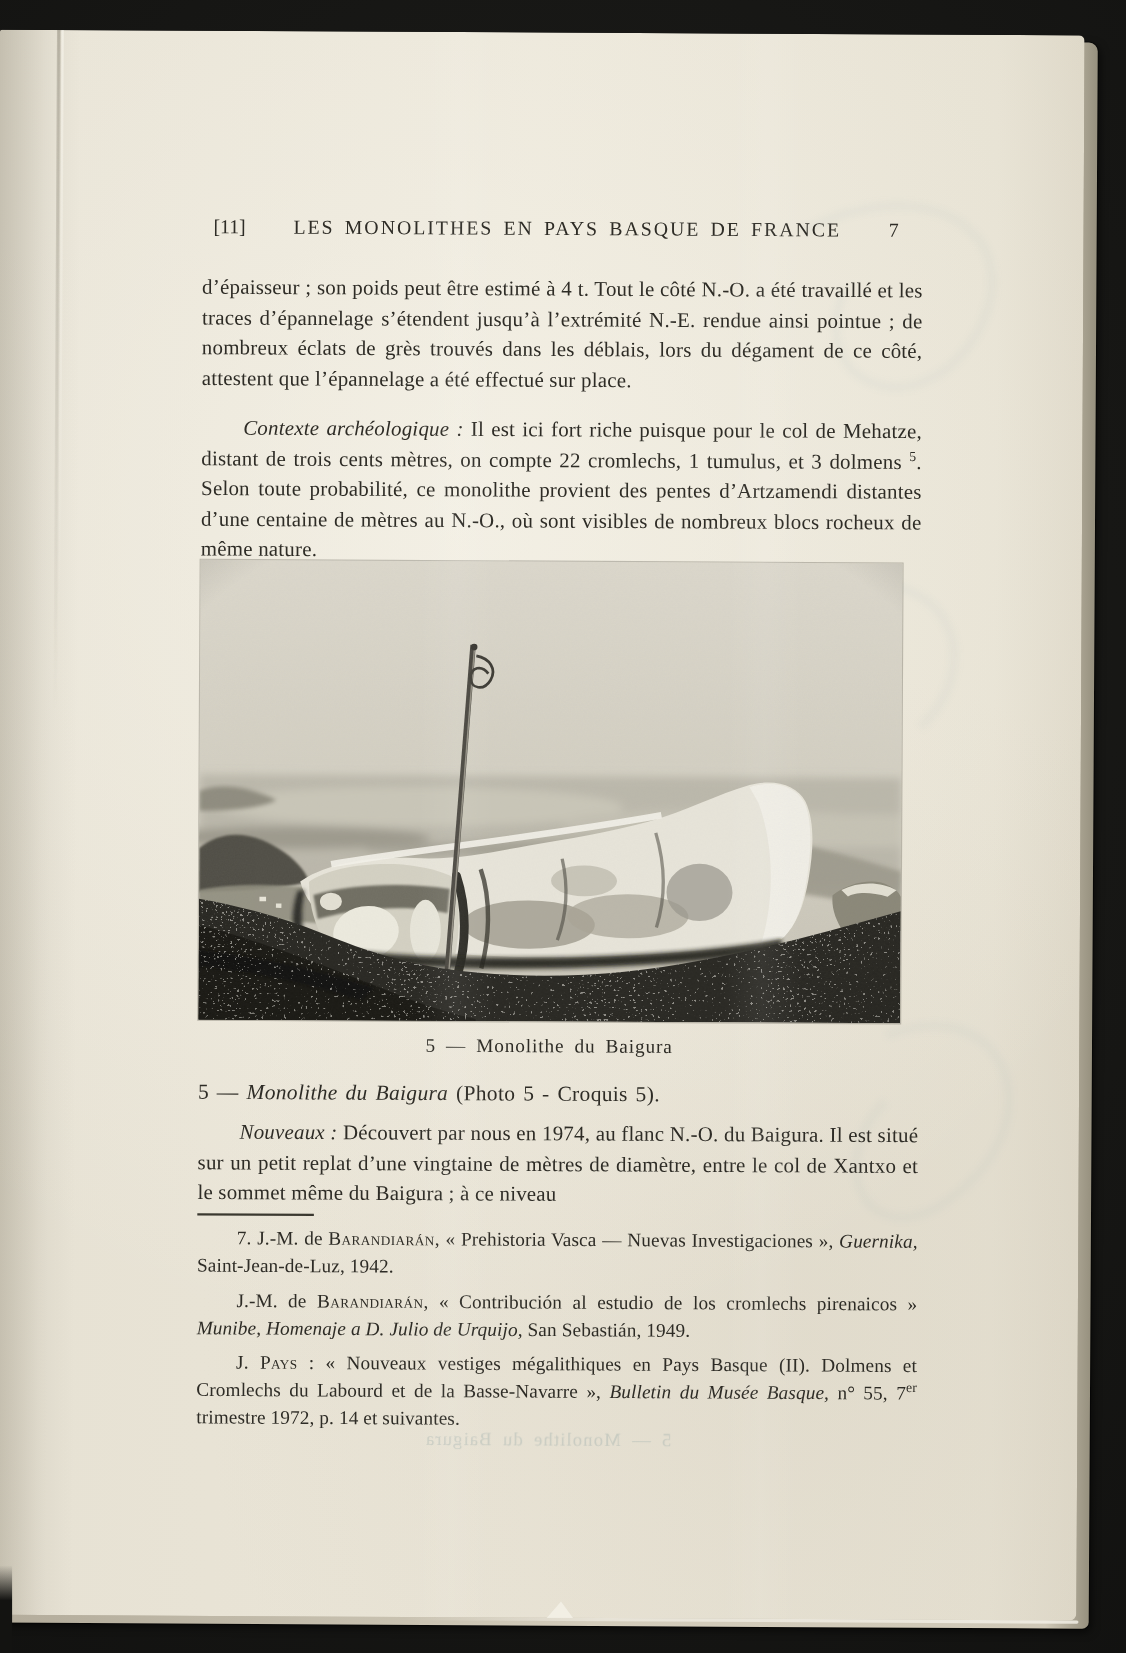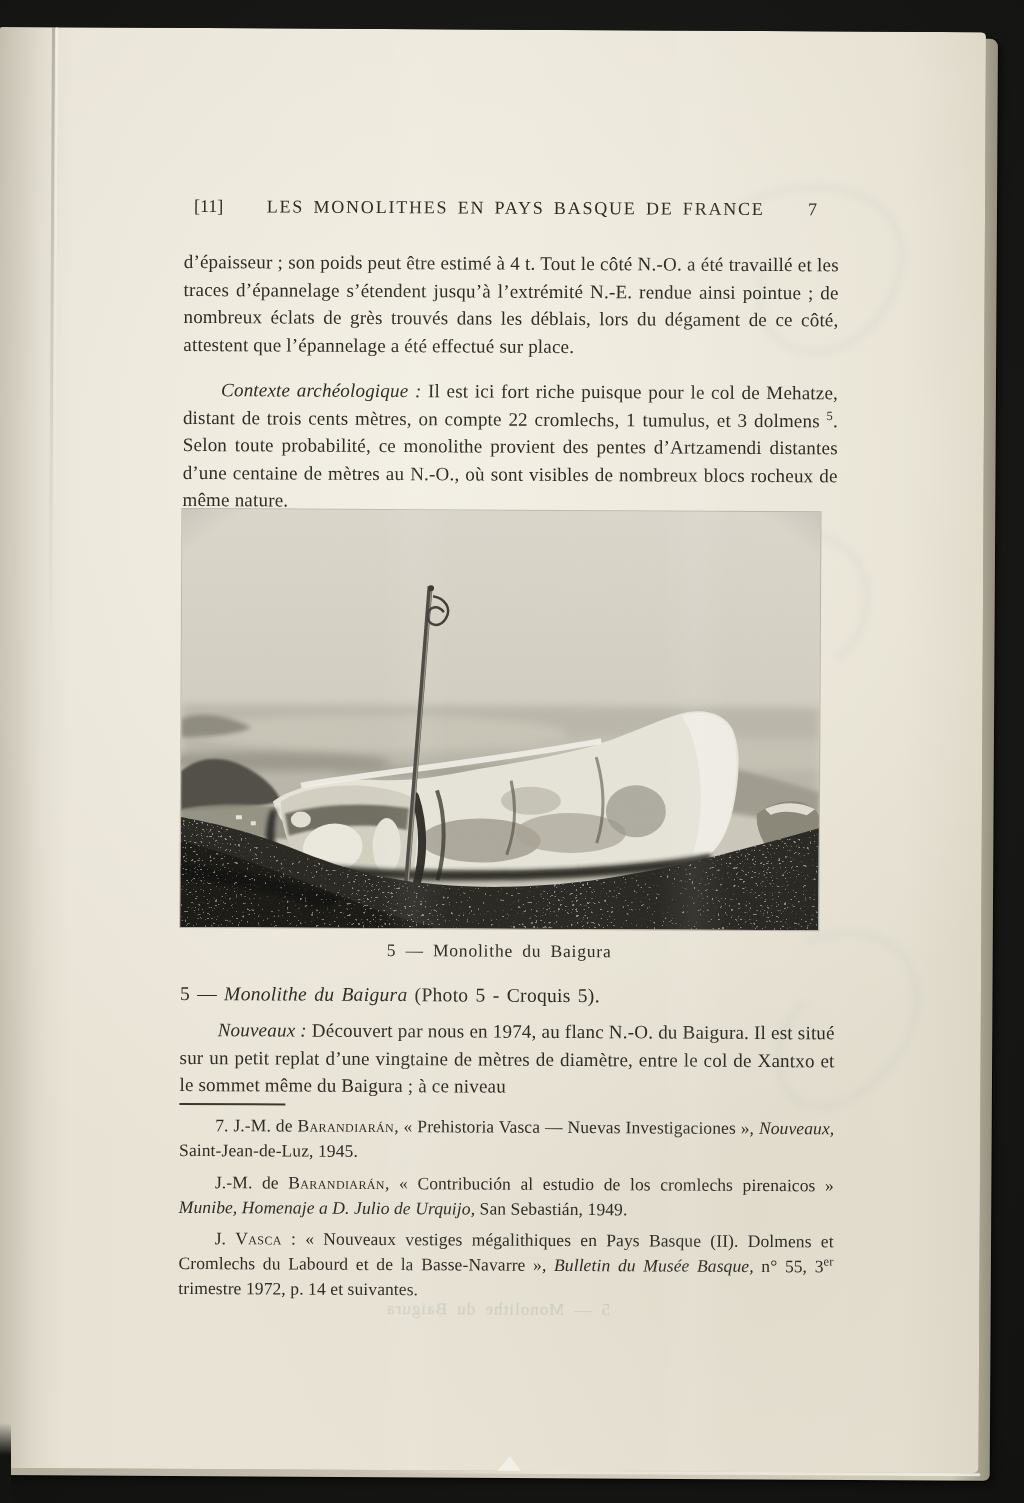--- a/index.html
+++ b/index.html
@@ -234,25 +234,25 @@
     </figure>
 
     <p class="caption">5 — Monolithe du Baigura</p>
 
     <h2 class="section-heading"><span>5 — </span><i class="it">Monolithe du Baigura</i><span> (Photo 5 - Croquis 5).</span></h2>
 
     <p class="para situation indent"><i class="it">Nouveaux :</i><span> Découvert par nous en 1974, au flanc N.-O. du Baigura. Il est situé sur un petit replat d’une vingtaine de mètres de diamètre, entre le col de Xantxo et le sommet même du Baigura ; à ce niveau</span></p>
 
     <div class="fn-rule"></div>
 
-    <p class="footnote fn1"><span>7. J.-M. de </span><span class="sc">Barandiarán</span><span>, « Prehistoria Vasca — Nuevas Investigaciones », </span><i class="it">Nouveaux,</i><span> Saint-Jean-de-Luz, 1945.</span></p>
+    <p class="footnote fn1"><span>7. J.-M. de </span><span class="sc">Barandiarán</span><span>, « Prehistoria Vasca — Nuevas Investigaciones », </span><i class="it">Guernika,</i><span> Saint-Jean-de-Luz, 1942.</span></p>
 
     <p class="footnote fn2"><span>J.-M. de </span><span class="sc">Barandiarán</span><span>, « Contribución al estudio de los cromlechs pirenaicos » </span><i class="it">Munibe, Homenaje a D. Julio de Urquijo,</i><span> San Sebastián, 1949.</span></p>
 
-    <p class="footnote fn3"><span>J. </span><span class="sc">Vasca</span><span> : « Nouveaux vestiges mégalithiques en Pays Basque (II). Dolmens et Cromlechs du Labourd et de la Basse-Navarre », </span><i class="it">Bulletin du Musée Basque,</i><span> n° 55, 3</span><sup class="noteref">er</sup><span> trimestre 1972, p. 14 et suivantes.</span></p>
+    <p class="footnote fn3"><span>J. </span><span class="sc">Pays</span><span> : « Nouveaux vestiges mégalithiques en Pays Basque (II). Dolmens et Cromlechs du Labourd et de la Basse-Navarre », </span><i class="it">Bulletin du Musée Basque,</i><span> n° 55, 7</span><sup class="noteref">er</sup><span> trimestre 1972, p. 14 et suivantes.</span></p>
 
     <div class="ghost-text">5 — Monolithe du Baigura</div>
   </div>
 
   <div class="scan-band b1"></div>
   <div class="scan-band b2"></div>
 </div>
 
 <div class="bl-wedge"></div>
 <div class="bottom-notch"></div>

